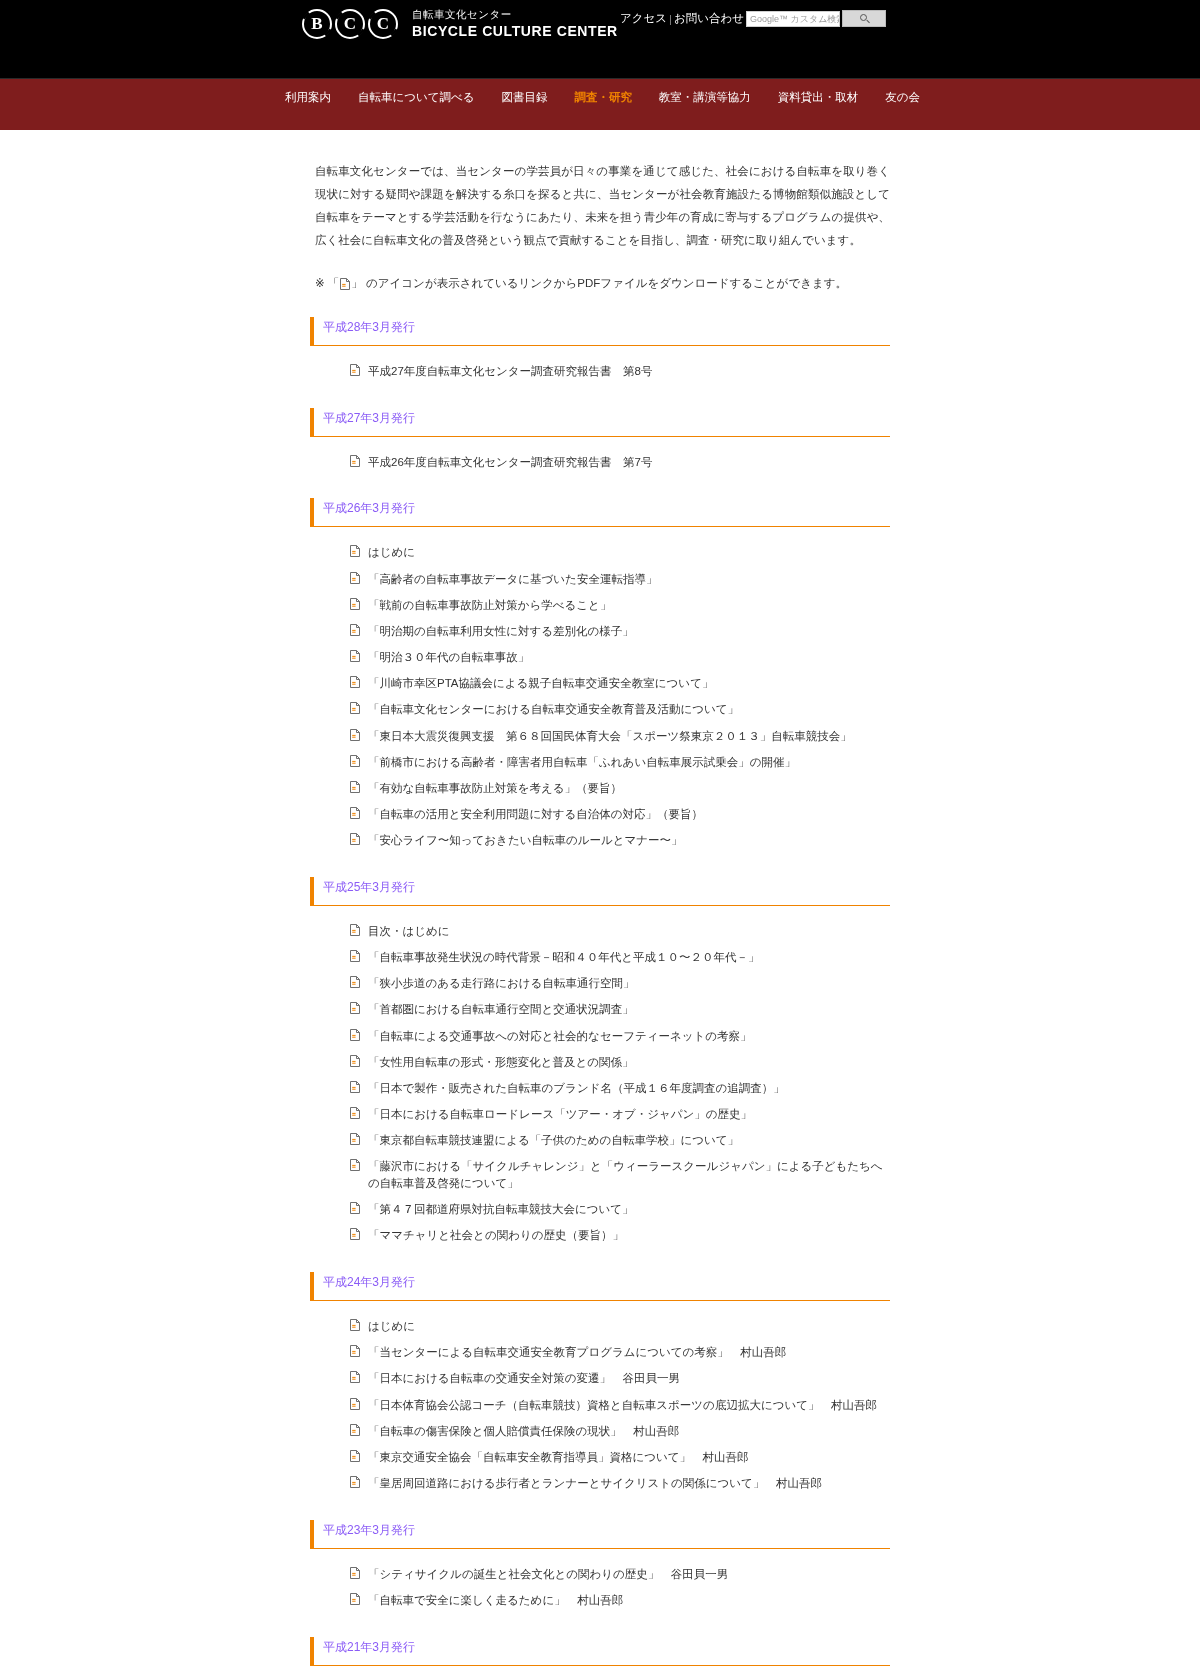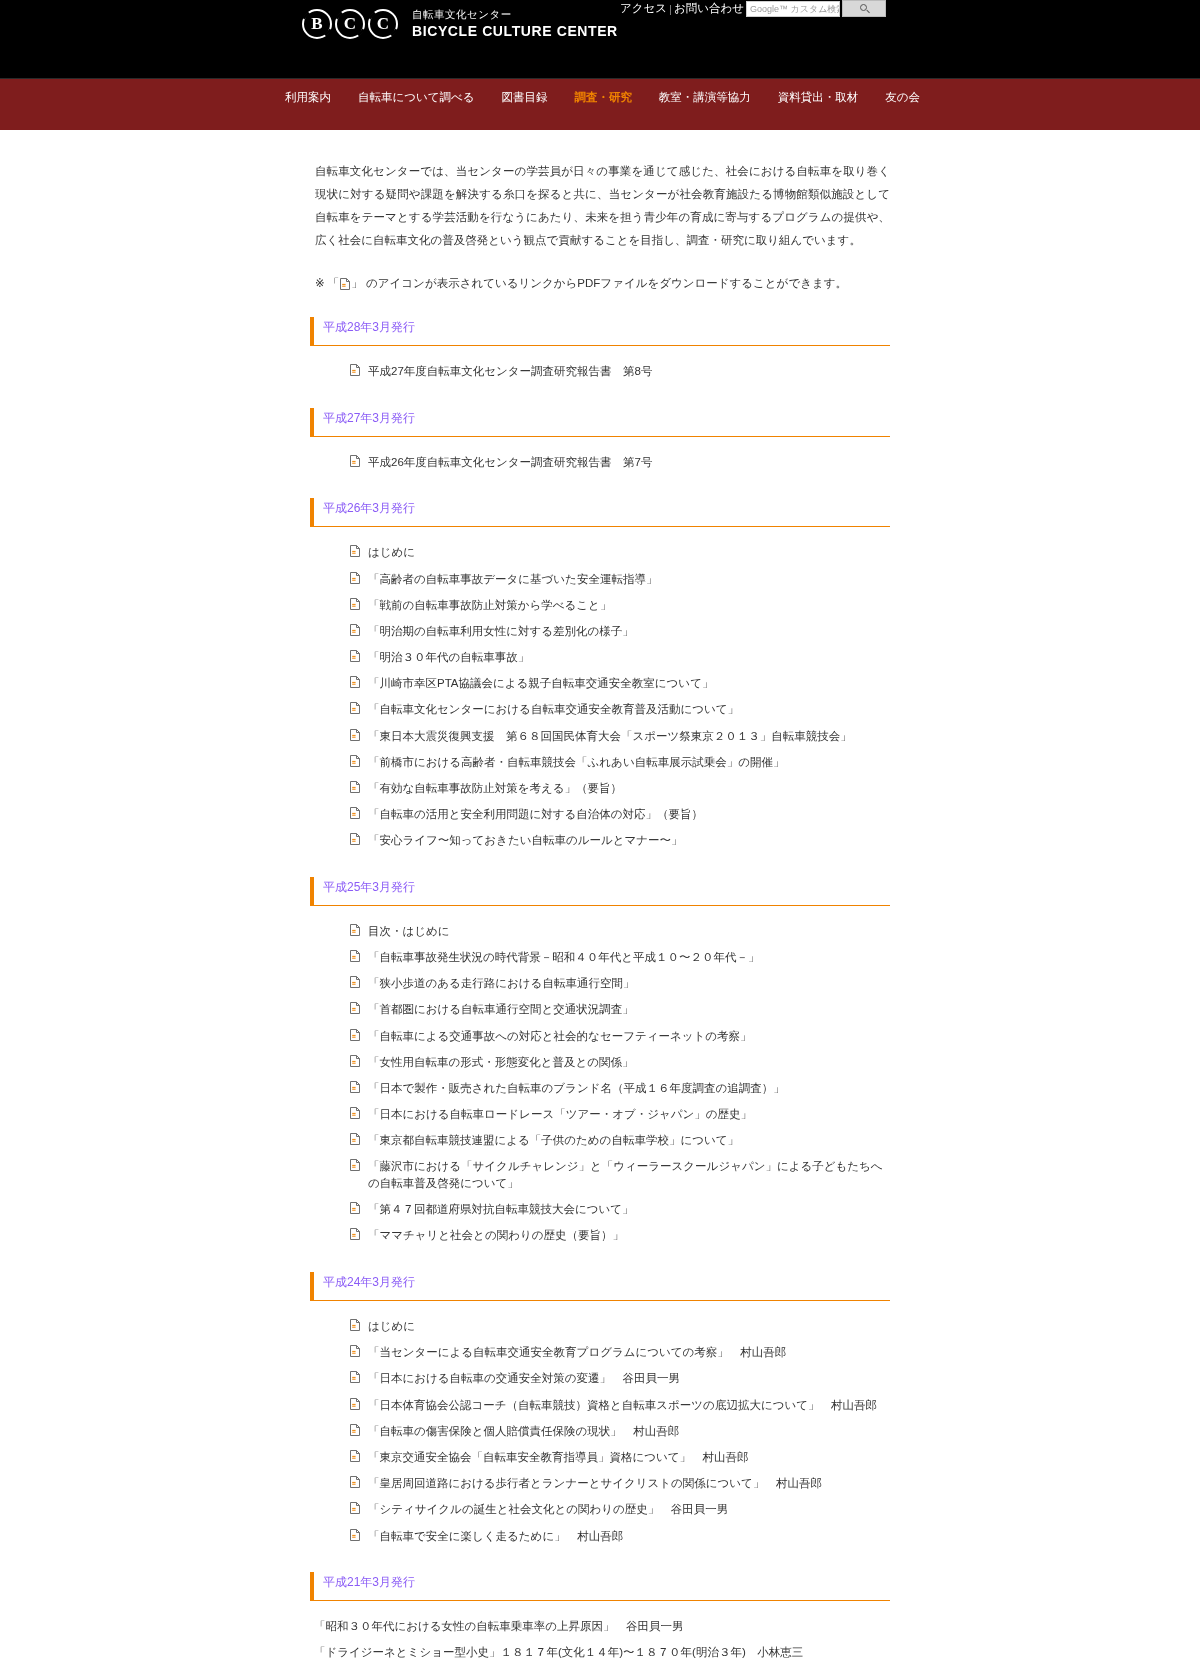--- a/index.html
+++ b/index.html
@@ -56,21 +56,21 @@
   .bcc-mark::after  { width: 8px; height: 3px; right: -2px; bottom: 3px; transform: rotate(-45deg); }
   .logo-text { color: #ffffff; line-height: 1.25; padding-left: 6px; }
   .logo-text .jp { font-size: 10.5px; letter-spacing: 0.5px; display: block; }
   .logo-text .en {
     font-size: 14px; font-weight: bold; letter-spacing: 0.6px;
     display: block; margin-top: 2px;
   }
   .header-right {
     position: absolute;
     right: 277px;
-    top: 0;
+    top: 10px;
     display: flex;
     align-items: center;
     gap: 2px;
   }
   .header-link {
     color: #ffffff;
     font-size: 11.5px;
     text-decoration: none;
     white-space: nowrap;
   }
@@ -366,21 +366,21 @@
           <span class="label">「東日本大震災復興支援　第６８回国民体育大会「スポーツ祭東京２０１３」自転車競技会」</span>
         </li>
         <li class="item">
           <span class="pdf-icon">
             <svg width="10" height="12" viewBox="0 0 10 12">
               <path d="M0.5 0.5 H6.5 L9.5 3.5 V11.5 H0.5 Z" fill="#ffffff" stroke="#6f6f6f" stroke-width="1"></path>
               <path d="M6.5 0.5 V3.5 H9.5" fill="none" stroke="#6f6f6f" stroke-width="1"></path>
               <path d="M2.2 6.4 h3.4 M2.2 8.2 h3.4" stroke="#f08300" stroke-width="1"></path>
             </svg>
           </span>
-          <span class="label">「前橋市における高齢者・自転車競技会「ふれあい自転車展示試乗会」の開催」</span>
+          <span class="label">「前橋市における高齢者・障害者用自転車「ふれあい自転車展示試乗会」の開催」</span>
         </li>
         <li class="item">
           <span class="pdf-icon">
             <svg width="10" height="12" viewBox="0 0 10 12">
               <path d="M0.5 0.5 H6.5 L9.5 3.5 V11.5 H0.5 Z" fill="#ffffff" stroke="#6f6f6f" stroke-width="1"></path>
               <path d="M6.5 0.5 V3.5 H9.5" fill="none" stroke="#6f6f6f" stroke-width="1"></path>
               <path d="M2.2 6.4 h3.4 M2.2 8.2 h3.4" stroke="#f08300" stroke-width="1"></path>
             </svg>
           </span>
           <span class="label">「有効な自転車事故防止対策を考える」（要旨）</span>
@@ -595,20 +595,21 @@
           <span class="pdf-icon">
             <svg width="10" height="12" viewBox="0 0 10 12">
               <path d="M0.5 0.5 H6.5 L9.5 3.5 V11.5 H0.5 Z" fill="#ffffff" stroke="#6f6f6f" stroke-width="1"></path>
               <path d="M6.5 0.5 V3.5 H9.5" fill="none" stroke="#6f6f6f" stroke-width="1"></path>
               <path d="M2.2 6.4 h3.4 M2.2 8.2 h3.4" stroke="#f08300" stroke-width="1"></path>
             </svg>
           </span>
           <span class="label">「皇居周回道路における歩行者とランナーとサイクリストの関係について」　村山吾郎</span>
         </li>
       </ul>
+      <div class="sec-head">平成23年3月発行</div>
       <ul class="item-list">
         <li class="item">
           <span class="pdf-icon">
             <svg width="10" height="12" viewBox="0 0 10 12">
               <path d="M0.5 0.5 H6.5 L9.5 3.5 V11.5 H0.5 Z" fill="#ffffff" stroke="#6f6f6f" stroke-width="1"></path>
               <path d="M6.5 0.5 V3.5 H9.5" fill="none" stroke="#6f6f6f" stroke-width="1"></path>
               <path d="M2.2 6.4 h3.4 M2.2 8.2 h3.4" stroke="#f08300" stroke-width="1"></path>
             </svg>
           </span>
           <span class="label">「シティサイクルの誕生と社会文化との関わりの歴史」　谷田貝一男</span>

